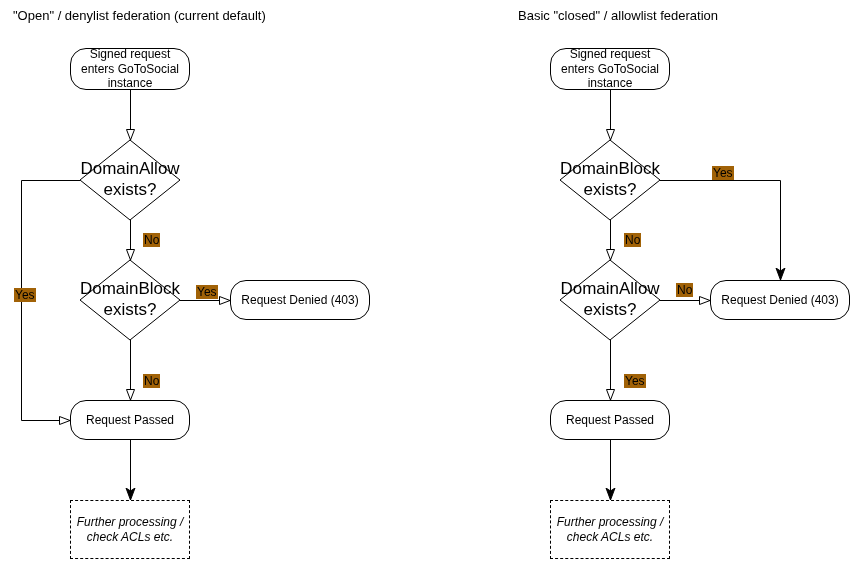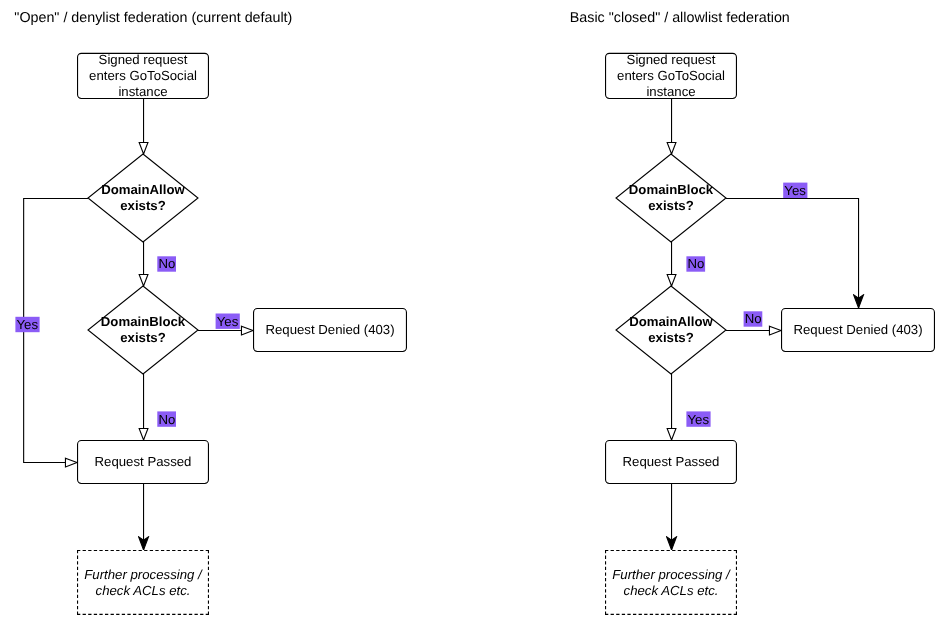--- a/index.html
+++ b/index.html
@@ -27,38 +27,37 @@
     justify-content: center;
     text-align: center;
     font-size: 12px;
     line-height: 1.22;
     background: #ffffff;
     border: 1px solid #000000;
     box-sizing: border-box;
     z-index: 2;
     padding: 1px 2px;
   }
-  .rounded { border-radius: 4px; }
+  .rounded { border-radius: 16px; }
   .dashed { border-style: dashed; font-style: italic; }
   .diamond-label {
     position: absolute;
     display: flex;
     align-items: center;
     justify-content: center;
     text-align: center;
-    font-size: 12px;
+    font-size: 17px;
     line-height: 1.22;
     z-index: 2;
-    font-weight: bold;
   }
   .edge-label {
     position: absolute;
     font-size: 12px;
     line-height: 14px;
-    background: #8b5cf6;
+    background: #a16207;
     padding: 0 1px;
     z-index: 3;
     white-space: nowrap;
   }
 </style>
 </head>
 <body>
 
 <div class="canvas">
 

